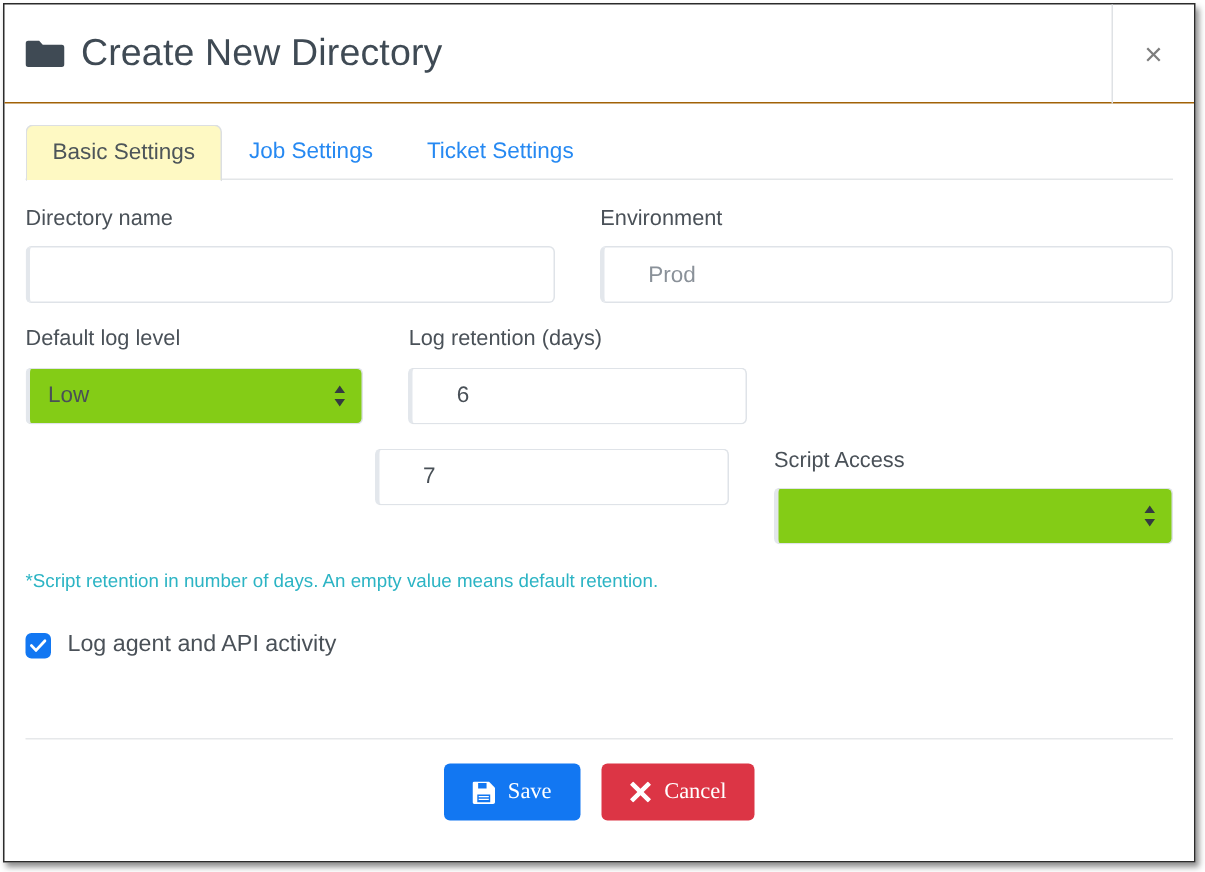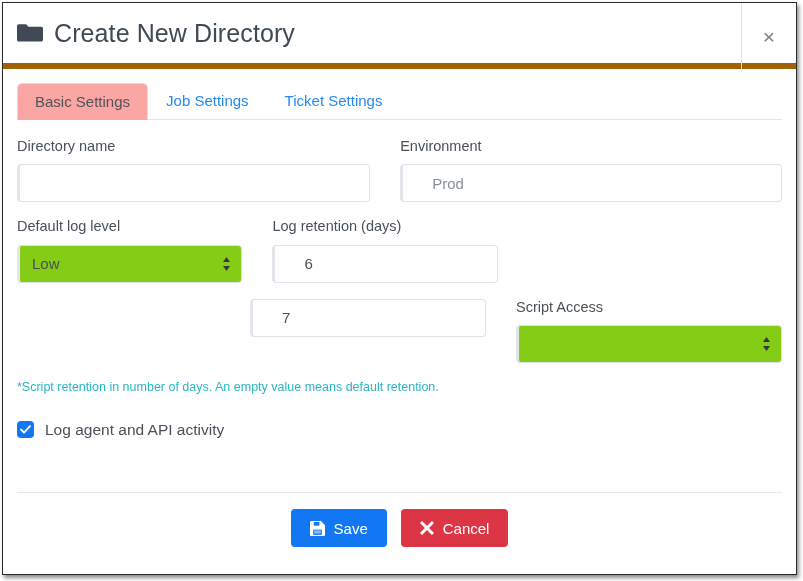--- a/index.html
+++ b/index.html
@@ -26,21 +26,21 @@
     display: flex;
     flex-direction: column;
     box-shadow: 2px 3px 4px rgba(0,0,0,0.45);
   }
 
   
   .modal-header {
     position: relative;
     height: 66px;
     flex: none;
-    border-bottom: 6px solid #a16207;
+    border-bottom: 1px solid #a16207;
     display: flex;
     align-items: center;
     padding-left: 14px;
     box-sizing: border-box;
   }
   .folder-icon {
     width: 26px;
     height: 20px;
     margin-right: 11px;
     flex: none;
@@ -99,21 +99,21 @@
     cursor: pointer;
     position: relative;
     z-index: 2;
     border: 1px solid transparent;
     border-radius: 5px 5px 0 0;
     white-space: nowrap;
     background: transparent;
   }
   .tab.active {
     color: #4d5559;
-    background: #fca5a5;
+    background: #fef9c3;
     border-color: #dcdfe2 #dcdfe2 #ffffff #dcdfe2;
     margin-bottom: -1px;
   }
 
   
   .modal-body {
     flex: 1 1 auto;
     padding: 18px 14px 0 14px;
     box-sizing: border-box;
     overflow: hidden;
@@ -192,20 +192,21 @@
 
   .hint {
     font-size: 12.5px;
     color: #2cb4c4;
     margin: 4px 0 0 0;
     line-height: 1.3;
   }
 
   .check-row {
     display: flex;
+    align-items: center;
     margin-top: 26px;
   }
   .checkbox {
     width: 17px;
     height: 17px;
     border-radius: 4px;
     background: #1277f2;
     flex: none;
     display: flex;
     align-items: center;
@@ -233,21 +234,21 @@
     height: 82px;
     box-sizing: border-box;
   }
   .btn {
     border: none;
     border-radius: 4px;
     height: 38px;
     padding: 0 19px;
     font-size: 15px;
     color: #ffffff;
-    font-family: Liberation Sans, sans-serif;
+    font-family: Liberation Serif, serif;
     display: inline-flex;
     align-items: center;
     gap: 9px;
     cursor: pointer;
     line-height: 1;
   }
   .btn-save   { background: #1277f2; }
   .btn-cancel { background: #dc3545; }
   .btn svg { display: block; }
 </style>

